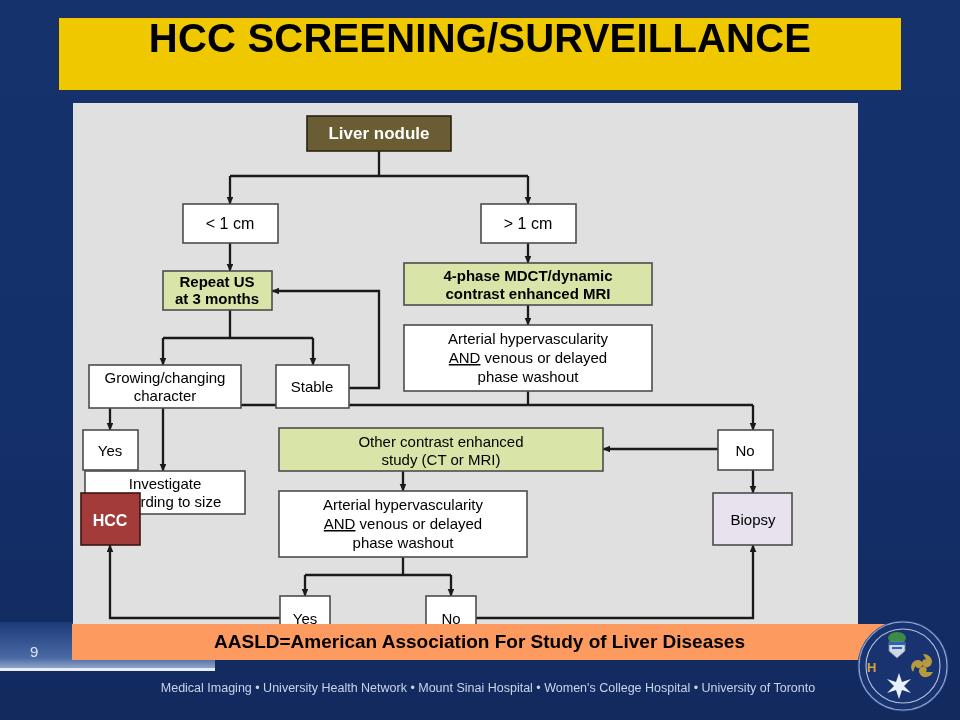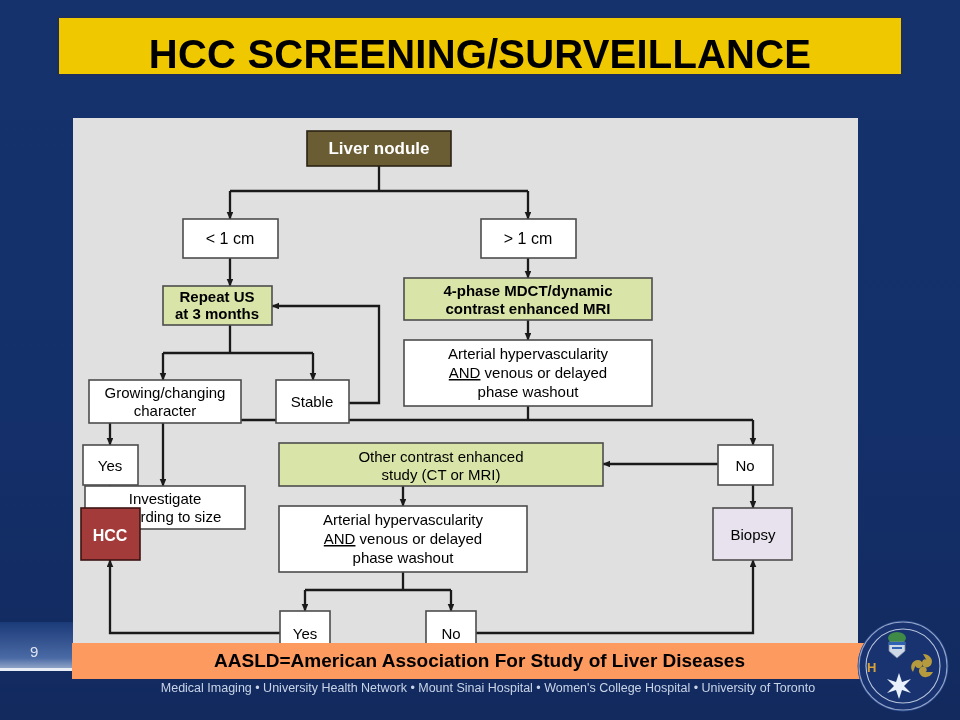--- a/index.html
+++ b/index.html
@@ -12,33 +12,33 @@
     background:linear-gradient(180deg,#16326d 0%,#14306b 55%,#122a5e 100%);}
 
   
   .num-band{position:absolute;left:0;top:622px;width:215px;height:46px;
     background:linear-gradient(180deg,#1b3a78 0%,#4a6aa5 78%,#8fa3c6 100%);}
   .num-rule{position:absolute;left:0;top:668px;width:215px;height:3px;background:#e9edf5;}
   .slide-num{position:absolute;left:30px;top:643px;
     font-size:15px;color:#dfe5f0;letter-spacing:.5px;}
 
   
-  .title-bar{position:absolute;left:57px;top:16px;width:846px;height:60px;
+  .title-bar{position:absolute;left:57px;top:16px;width:846px;height:76px;
     background:#f0c800;border:2px solid #1d2f5e;box-sizing:border-box;
-    display:flex;align-items:flex-end;justify-content:center;}
+    display:flex;align-items:flex-start;justify-content:center;}
   .title-bar span{font-size:40px;font-weight:bold;color:#000;
     letter-spacing:.2px;white-space:nowrap;line-height:1;}
 
   
-  .panel{position:absolute;left:73px;top:118px;width:785px;height:543px;
+  .panel{position:absolute;left:73px;top:103px;width:785px;height:543px;
     background:#e0e0e0;}
   .panel svg{display:block;}
 
   
-  .caption{position:absolute;left:72px;top:643px;width:815px;height:36px;
+  .caption{position:absolute;left:72px;top:624px;width:815px;height:36px;
     background:#fd9a60;display:flex;align-items:center;justify-content:center;}
   .caption span{font-size:19px;font-weight:bold;color:#000;white-space:nowrap;}
 
   
   .affil{position:absolute;left:8px;top:681px;width:960px;text-align:center;
     font-size:12.5px;color:#c9d4e8;white-space:nowrap;}
 
   
   .seal{position:absolute;left:846px;top:620px;width:114px;height:100px;overflow:hidden;}
 

